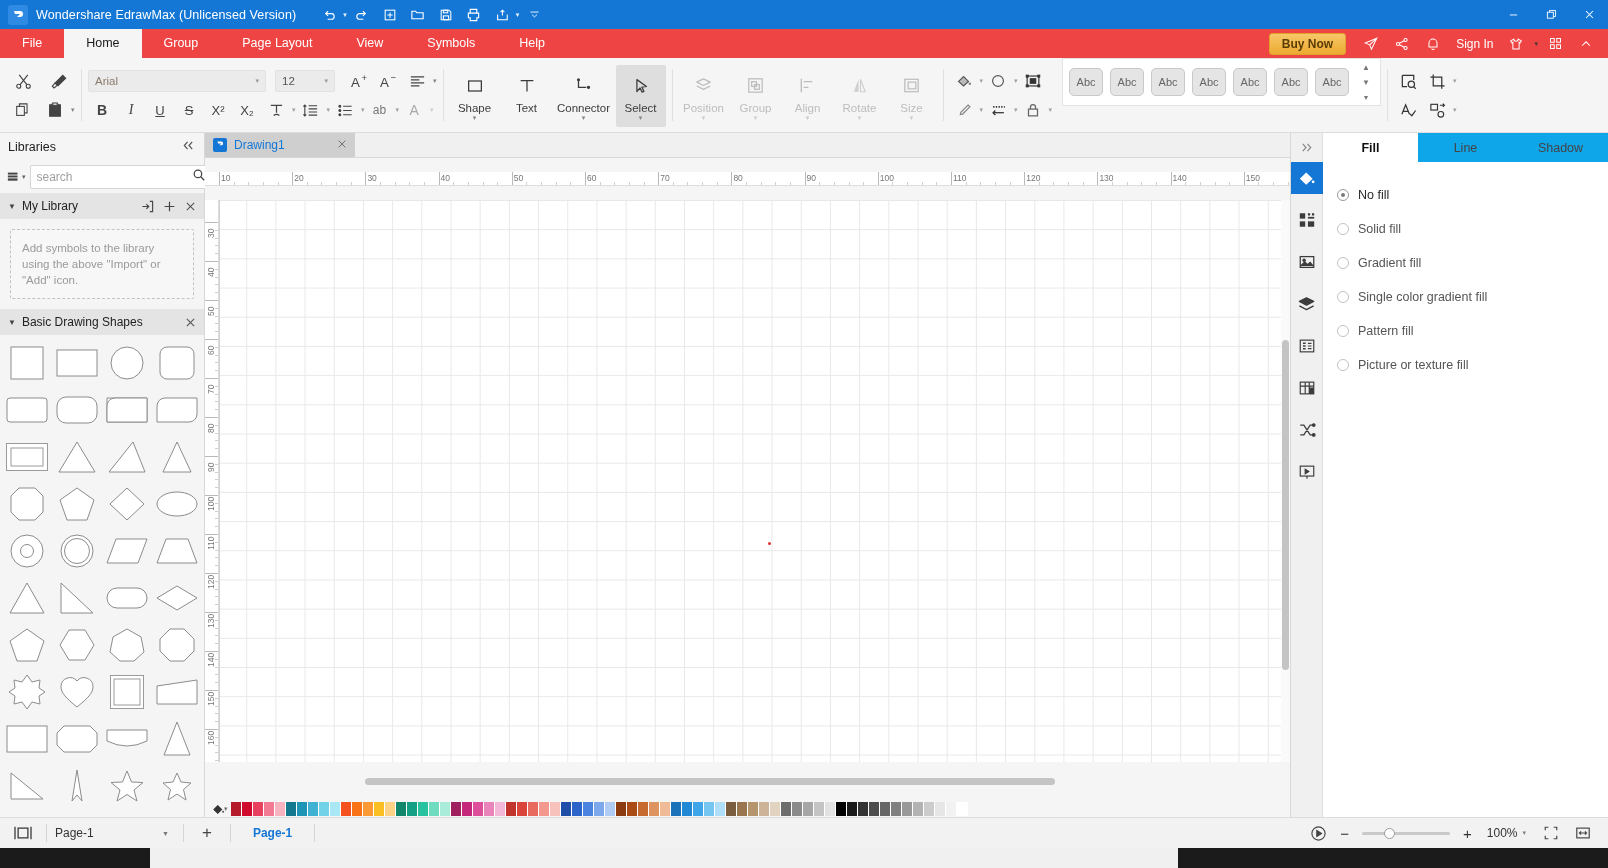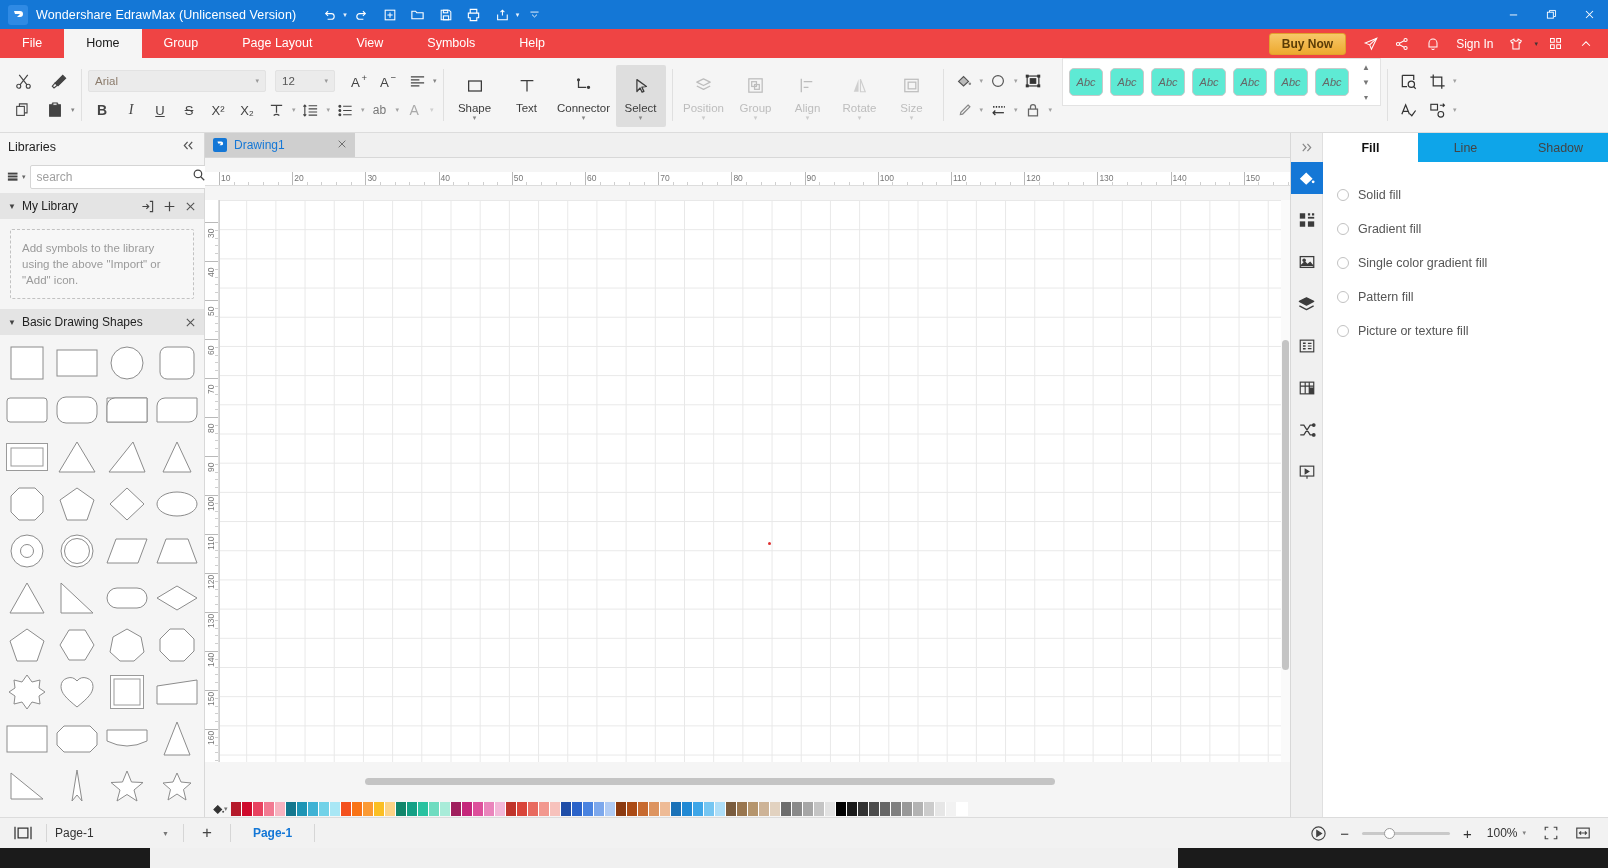--- a/index.html
+++ b/index.html
@@ -87,22 +87,22 @@
   .bigbtn .bi{height:26px;display:flex;align-items:center;justify-content:center;}
   .bigbtn .bl{margin-top:3px;line-height:12px;white-space:nowrap;}
   .bigbtn .bc{font-size:7px;line-height:6px;margin-top:1px;color:#888;}
   .bigbtn.dis .bc{color:#ccc;}
 
   .stylegallery {
     display:flex;align-items:center;background:#fff;border:1px solid #e3e3e3;
     height:48px;padding:0 6px;gap:7px;margin-left:4px;
   }
   .abc {
-    width:34px;height:28px;border:1px solid #c9c9c9;border-radius:5px;background:#5eead4;
-    display:flex;align-items:center;justify-content:center;font-size:11px;color:#666;cursor:pointer;font-style:italic;
+    width:34px;height:28px;border:1px solid #c9c9c9;border-radius:5px;background:#e5e5e5;
+    display:flex;align-items:center;justify-content:center;font-size:11px;color:#666;cursor:pointer;
   }
   .gal-arrows{display:flex;flex-direction:column;justify-content:space-between;height:48px;padding:2px 0;margin-left:2px;}
   .gal-arrows div{width:16px;height:14px;display:flex;align-items:center;justify-content:center;font-size:8px;color:#777;cursor:pointer;}
 
   
   .body { flex:1 1 auto; display:flex; min-height:0; }
 
   
   .leftpanel { width:205px; background:#f5f5f5; border-right:1px solid #d8d8d8; display:flex; flex-direction:column; }
   .lp-head { height:27px; display:flex;align-items:center;padding:0 8px; background:#f5f5f5; }
@@ -1344,20 +1344,24 @@
           </div>
       </div>
 
       <div class="panel">
         <div class="panel-tabs">
           <div class="ptab active">Fill</div>
           <div class="ptab">Line</div>
           <div class="ptab">Shadow</div>
         </div>
         <div class="panel-body">
+          <div class="radio-row sel">
+            <span class="radio"></span>
+            <span>No fill</span>
+          </div>
           <div class="radio-row">
             <span class="radio"></span>
             <span>Solid fill</span>
           </div>
           <div class="radio-row">
             <span class="radio"></span>
             <span>Gradient fill</span>
           </div>
           <div class="radio-row">
             <span class="radio"></span>

